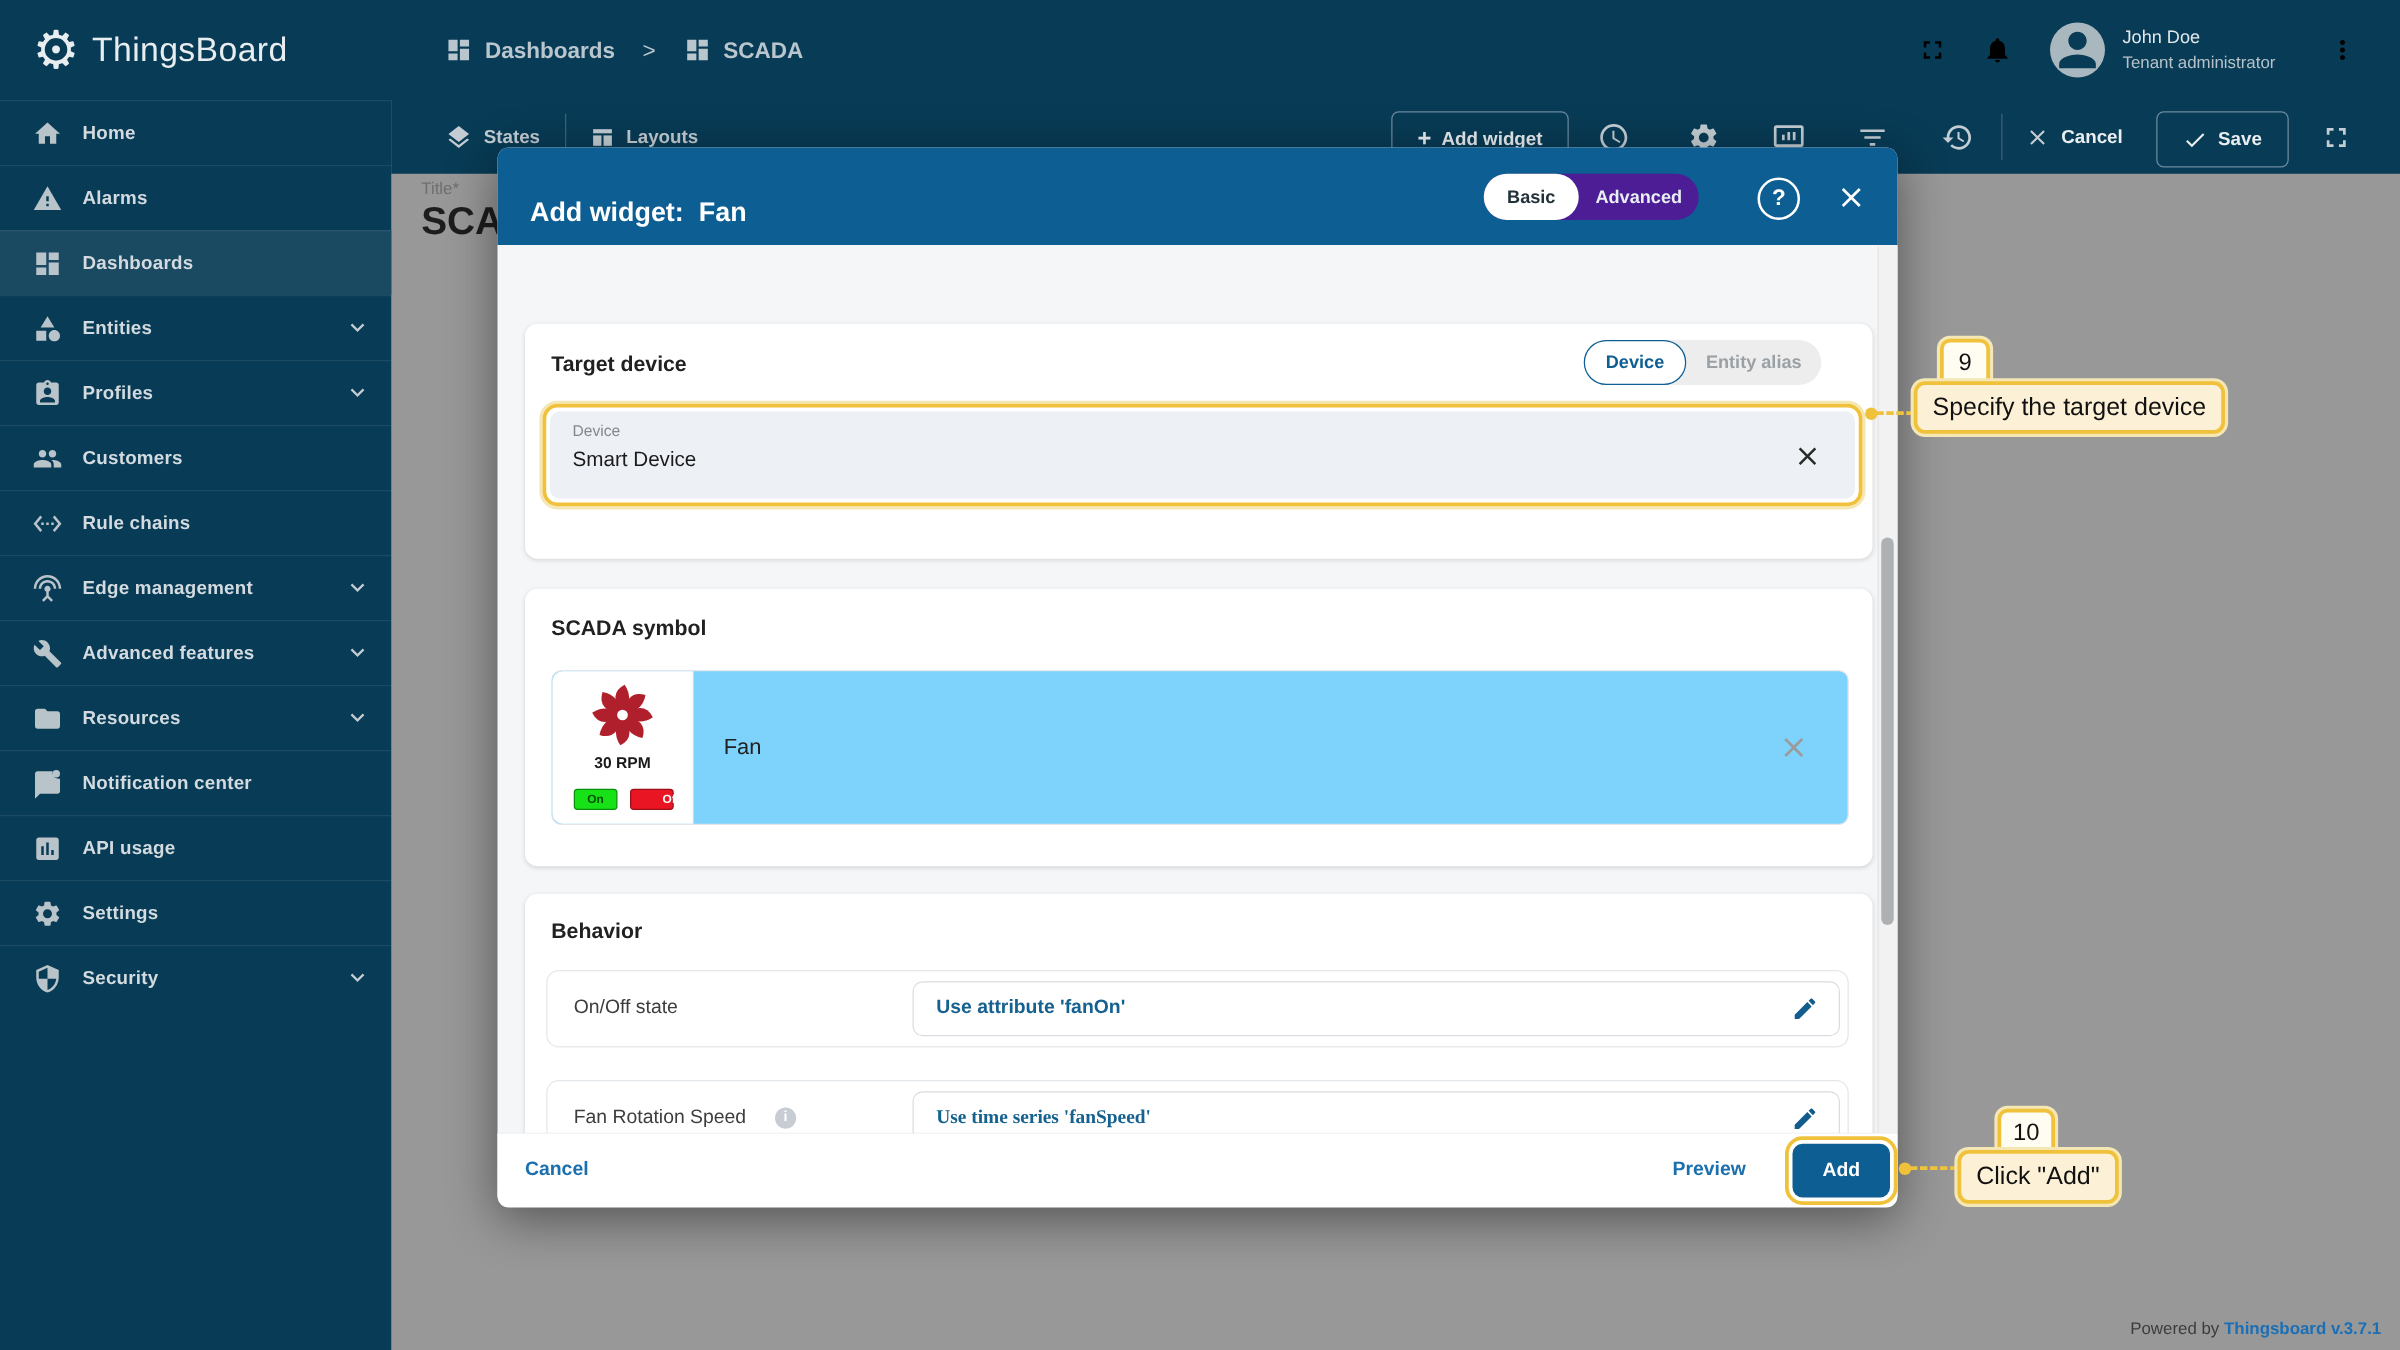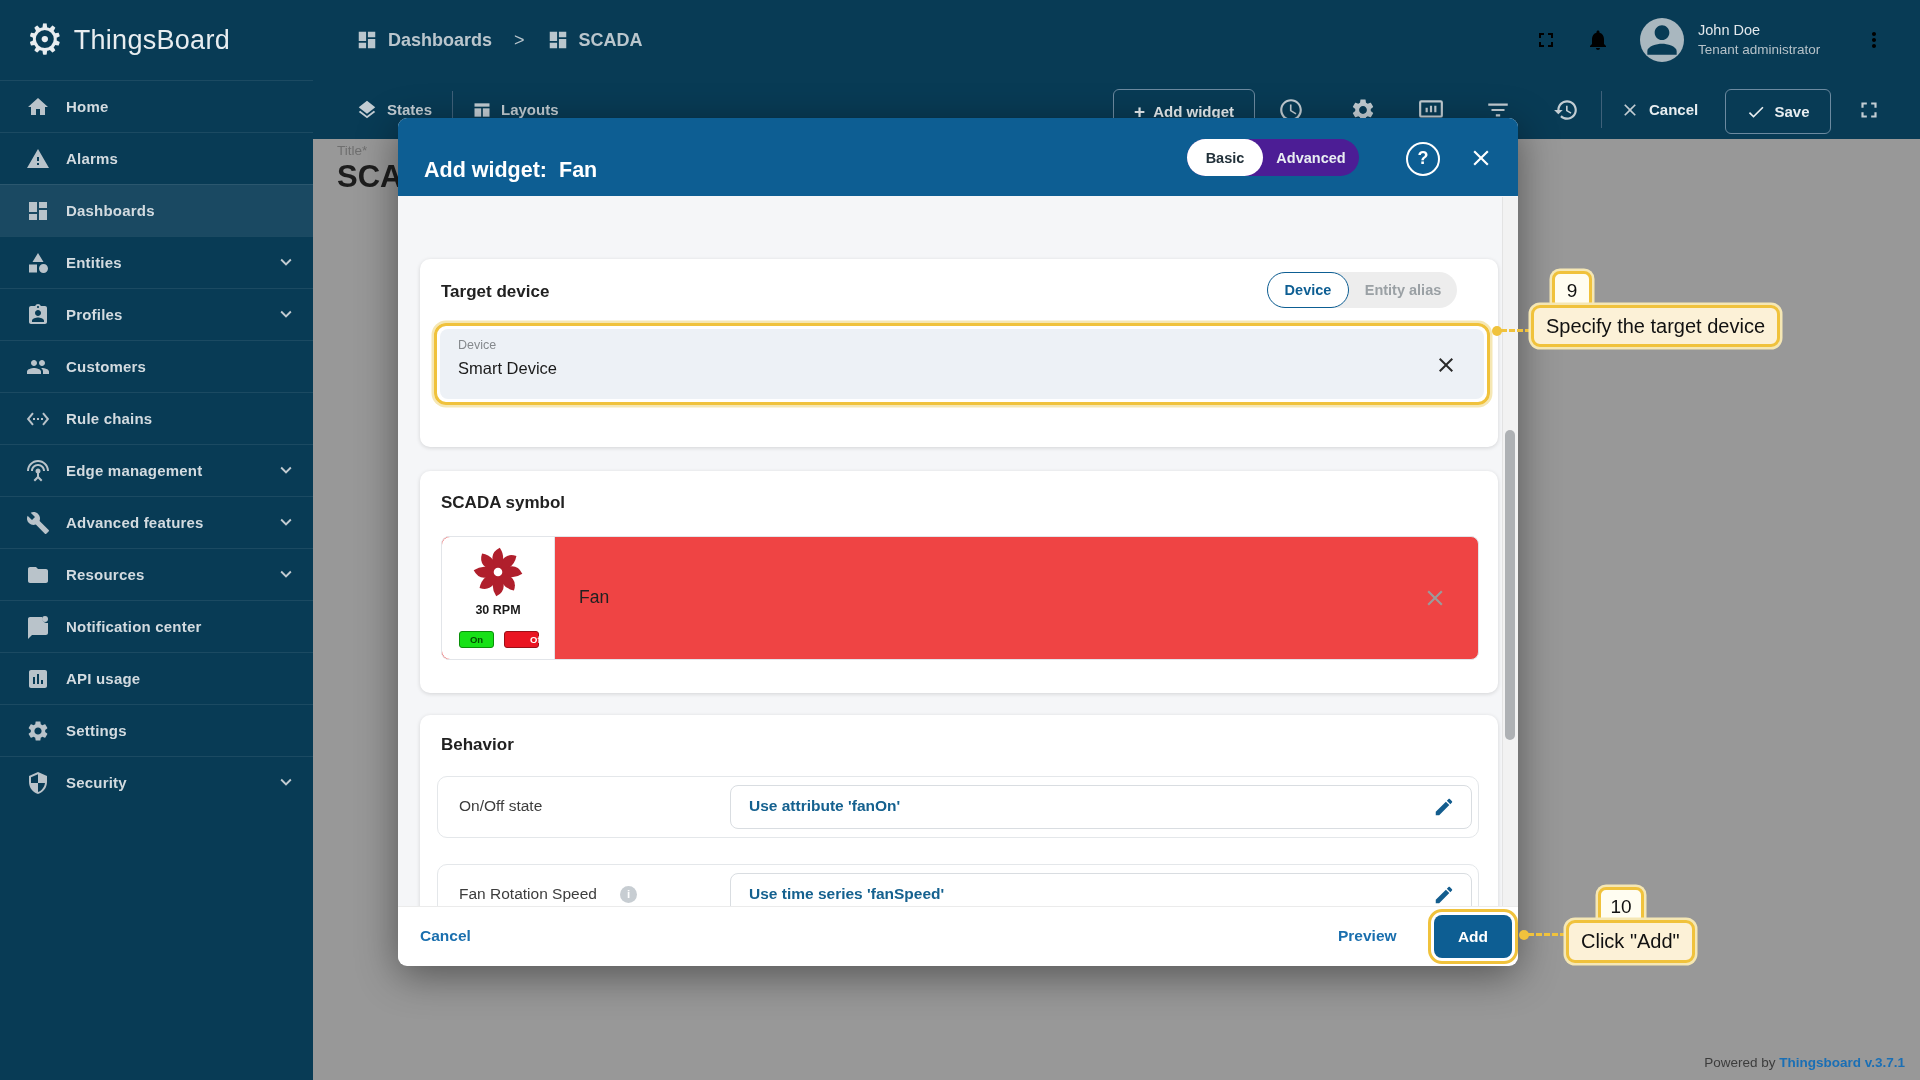--- a/index.html
+++ b/index.html
@@ -75,21 +75,21 @@
 
   
   .hl-ring{border:3px solid #f0c23c;border-radius:12px;box-shadow:0 0 0 2.5px #f5e7b4;
            background:transparent;}
   .field{position:absolute;left:3px;top:3px;right:3px;bottom:3px;background:#edf1f6;border-radius:8px;}
   .f-label{position:absolute;left:18px;top:9px;font-size:12.5px;color:#85898d;}
   .f-value{position:absolute;left:18px;top:30px;font-size:16.5px;color:#1b1b1b;}
   .f-clear{position:absolute;right:26px;top:24px;width:24px;height:24px;color:#2a2a2a;cursor:pointer;}
 
   
-  .sym-box{position:absolute;border:1px solid #e2e5e9;border-radius:8px;background:#ef4444;}
+  .sym-box{position:absolute;border:1px solid #e2e5e9;border-radius:8px;background:#7dd3fc;}
   .sym-thumb{position:absolute;left:0;top:0;width:112px;height:100%;border-right:1px solid #e2e5e9;
              border-radius:8px 0 0 8px;background:#fff;}
   .rpm{position:absolute;left:0;width:112px;text-align:center;font-size:12.5px;font-weight:700;color:#1a1a1a;}
   .btn-on{position:absolute;width:35px;height:17px;border-radius:3px;background:#17e117;border:1.5px solid #0a8f0a;
           color:#024d02;font-size:9.5px;font-weight:700;text-align:center;line-height:16px;box-sizing:border-box;}
   .btn-off{position:absolute;width:35px;height:17px;border-radius:3px;background:#ea1522;border:1.5px solid #9c0f17;
            color:#fff;font-size:9.5px;font-weight:700;text-align:center;line-height:16px;box-sizing:border-box;}
   .sym-name{position:absolute;font-size:17.5px;color:#212121;}
   .x-gray{position:absolute;width:26px;height:26px;color:#9b9b9b;cursor:pointer;}
 
@@ -427,21 +427,21 @@
           <div class="b-link" style="top:11px;">Use attribute 'fanOn'</div>
           <svg class="pencil ic" style="top:10px;" viewBox="0 0 24 24">
               <path d="M3 17.25V21h3.75L17.81 9.94l-3.75-3.75L3 17.25zM20.71 7.04c.39-.39.39-1.02 0-1.41l-2.34-2.34c-.39-.39-1.02-.39-1.41 0l-1.83 1.83 3.75 3.75 1.83-1.83z"></path>
             </svg>
         </div>
       </div>
 
       <div class="b-row" style="left:17px;top:149px;width:1040px;height:60px;">
         <div class="b-label" style="top:20px;">Fan Rotation Speed</div>
         <div class="info-dot" style="left:182px;top:21px;">i</div>
-        <div class="b-inner" style="left:292px;top:8px;width:740px;height:42px;">
+        <div class="b-inner" style="left:292px;top:8px;width:740px;height:42px;font-family:Liberation Serif, serif;">
           <div class="b-link" style="top:11px;">Use time series 'fanSpeed'</div>
           <svg class="pencil ic" style="top:10px;" viewBox="0 0 24 24">
               <path d="M3 17.25V21h3.75L17.81 9.94l-3.75-3.75L3 17.25zM20.71 7.04c.39-.39.39-1.02 0-1.41l-2.34-2.34c-.39-.39-1.02-.39-1.41 0l-1.83 1.83 3.75 3.75 1.83-1.83z"></path>
             </svg>
         </div>
       </div>
     </div>
 
     <div class="abs m-scroll">
       <div class="m-thumb"></div>

